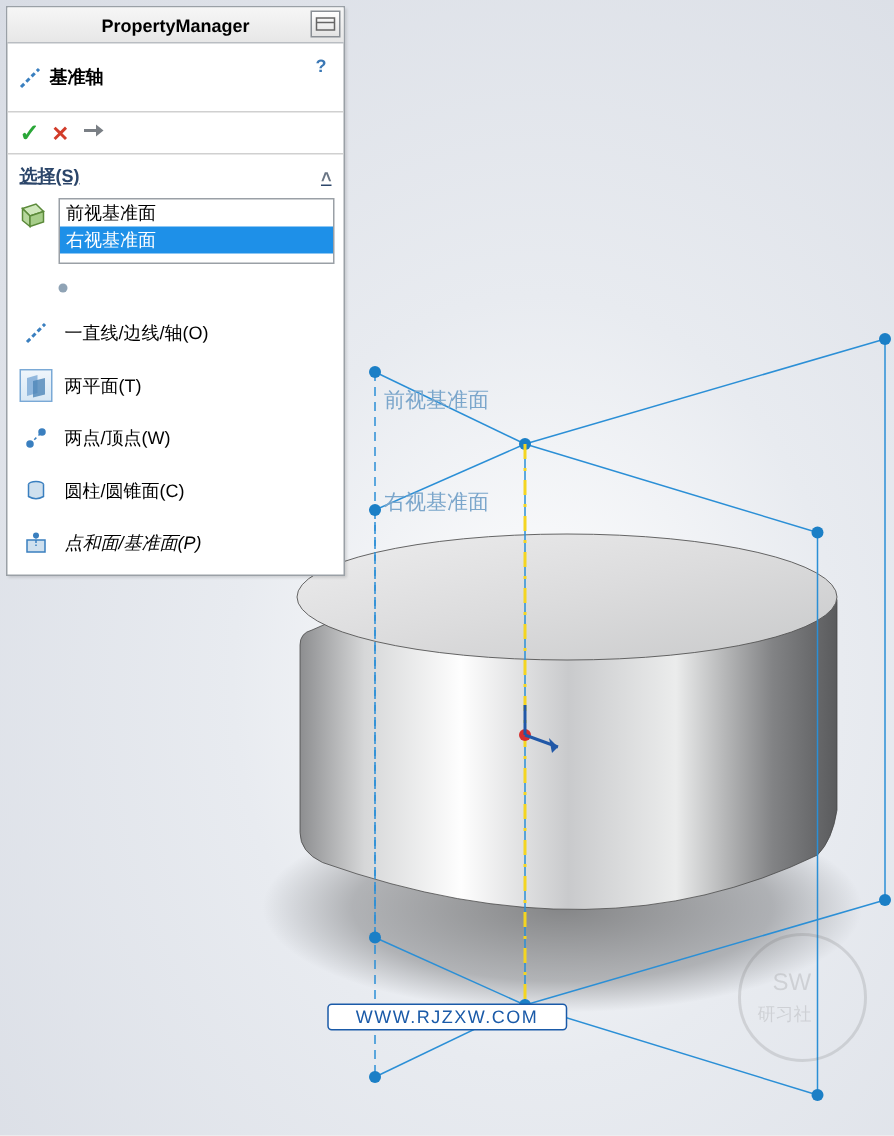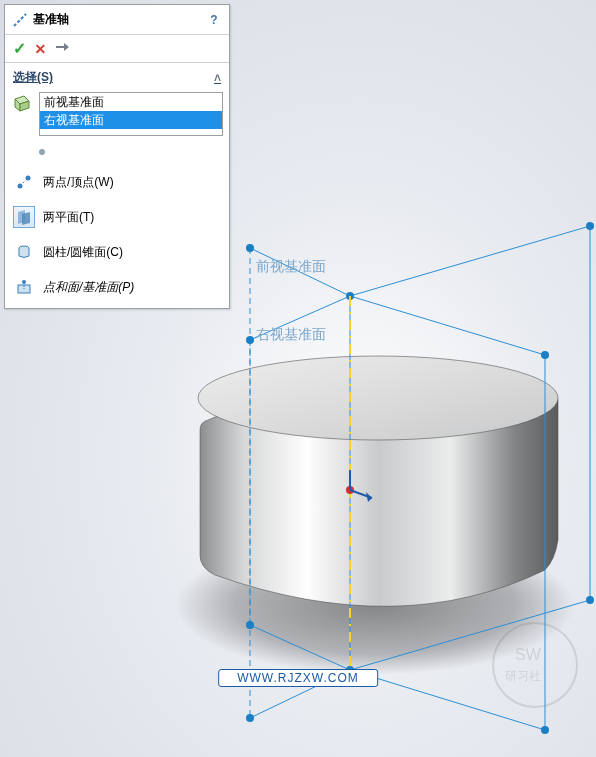--- a/index.html
+++ b/index.html
@@ -43,21 +43,21 @@
     top: 2px;
     width: 20px; height: 18px;
     border: 1px solid #8a8f95;
     background: linear-gradient(#fff,#e3e3e3);
     display:flex;align-items:center;justify-content:center;
     font-size:10px;
   }
   .feature-header {
     display: flex;
     align-items: center;
-    height: 30px;
+    height: 46px;
     padding: 0 6px;
     border-bottom: 1px solid #d0d0d0;
     position: relative;
   }
   .axis-icon {
     width: 18px; height: 18px;
     display: inline-flex;
     align-items: center;
     justify-content: center;
     margin-right: 4px;
@@ -265,20 +265,29 @@
 
   <div class="plane-label" style="left:256px;top:258px;">前视基准面</div>
   <div class="plane-label" style="left:256px;top:326px;">右视基准面</div>
 
   <div class="watermark">
     <div class="small">WWW.RJZXW.COM</div>
   </div>
 </div>
 
 <div class="panel">
+  <div class="panel-title">
+    <span>PropertyManager</span>
+    <div class="panel-title-right">
+      <svg width="14" height="12">
+          <rect x="1" y="2" width="12" height="8" fill="none" stroke="#666"></rect>
+          <line x1="1" y1="5" x2="13" y2="5" stroke="#666"></line>
+        </svg>
+    </div>
+  </div>
 
   <div class="feature-header">
     <span class="axis-icon">
       <svg width="16" height="16">
           <line x1="2" y1="14" x2="14" y2="2" stroke="#3a7fbf" stroke-width="2" stroke-dasharray="3 2"></line>
         </svg>
     </span>
     <b>基准轴</b>
     <div class="help-btn">?</div>
   </div>
@@ -310,43 +319,51 @@
     <div class="sel-list">
       <div class="row">前视基准面</div>
       <div class="row selected">右视基准面</div>
     </div>
   </div>
 
   <div class="sel-origin">
     <span class="dot"></span>
   </div>
 
+  <div class="opt-row">
+    <span class="opt-icon">
+      <svg width="18" height="18">
+          <line x1="3" y1="15" x2="15" y2="3" stroke="#3a7fbf" stroke-width="2" stroke-dasharray="3 2"></line>
+        </svg>
+    </span>
+    <span>一直线/边线/轴(O)</span>
+  </div>
+
+  <div class="opt-row">
+    <span class="opt-icon active">
+      <svg width="18" height="18">
+          <path d="M3 4 L10 2 L10 14 L3 16 Z" fill="#7aa9d6" opacity="0.8"></path>
+          <path d="M7 6 L15 4 L15 15 L7 17 Z" fill="#4e86b8" opacity="0.8"></path>
+        </svg>
+    </span>
+    <span>两平面(T)</span>
+  </div>
 
   <div class="opt-row">
     <span class="opt-icon">
       <svg width="18" height="18">
           <circle cx="5" cy="13" r="2.5" fill="#3a7fbf"></circle>
           <circle cx="13" cy="5" r="2.5" fill="#3a7fbf"></circle>
           <line x1="5" y1="13" x2="13" y2="5" stroke="#3a7fbf" stroke-dasharray="2 2"></line>
         </svg>
     </span>
     <span>两点/顶点(W)</span>
   </div>
 
   <div class="opt-row">
-    <span class="opt-icon active">
-      <svg width="18" height="18">
-          <path d="M3 4 L10 2 L10 14 L3 16 Z" fill="#7aa9d6" opacity="0.8"></path>
-          <path d="M7 6 L15 4 L15 15 L7 17 Z" fill="#4e86b8" opacity="0.8"></path>
-        </svg>
-    </span>
-    <span>两平面(T)</span>
-  </div>
-
-  <div class="opt-row">
     <span class="opt-icon">
       <svg width="18" height="18">
           <ellipse cx="9" cy="5" rx="5" ry="2" fill="#cfe0ee" stroke="#3a7fbf"></ellipse>
           <path d="M4 5 L4 13 Q9 16 14 13 L14 5" fill="#cfe0ee" stroke="#3a7fbf"></path>
         </svg>
     </span>
     <span>圆柱/圆锥面(C)</span>
   </div>
 
   <div class="opt-row" style="padding-bottom:10px;font-style:italic;">

